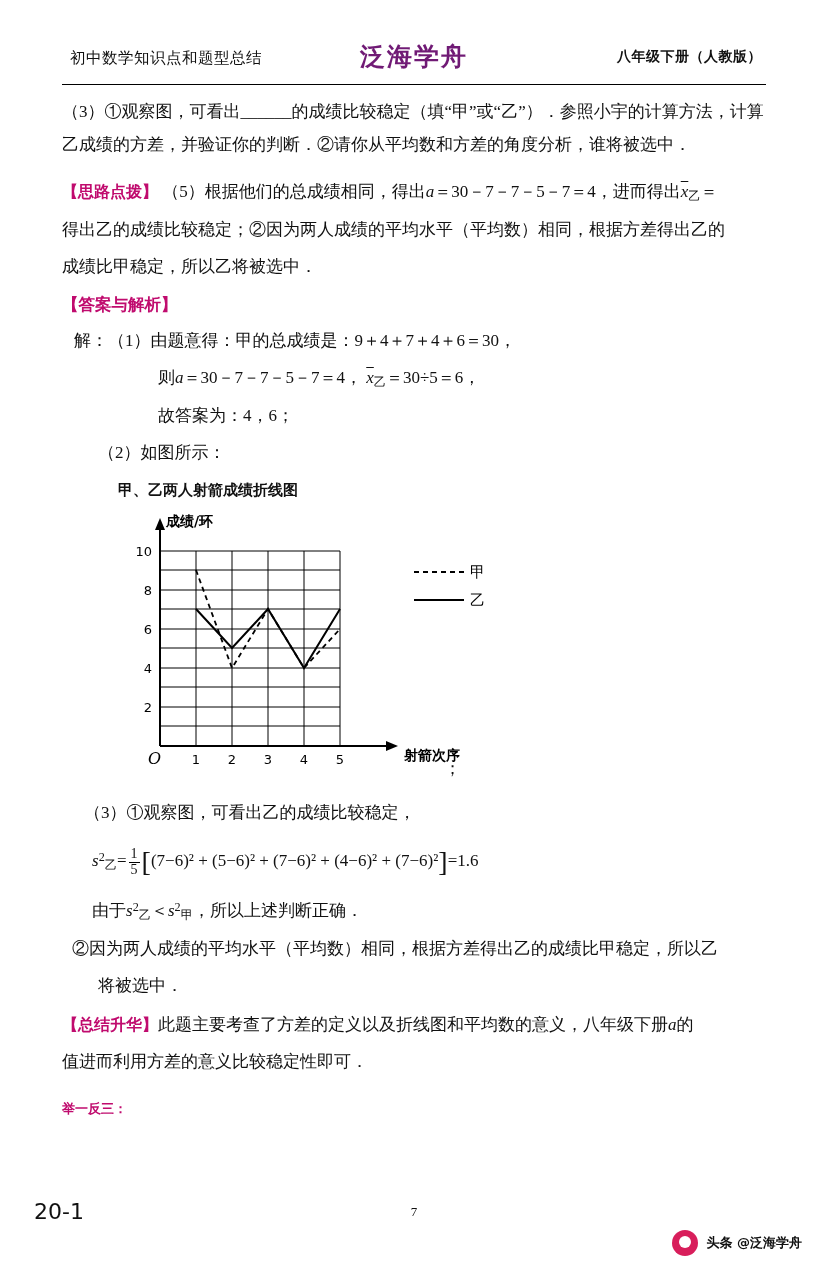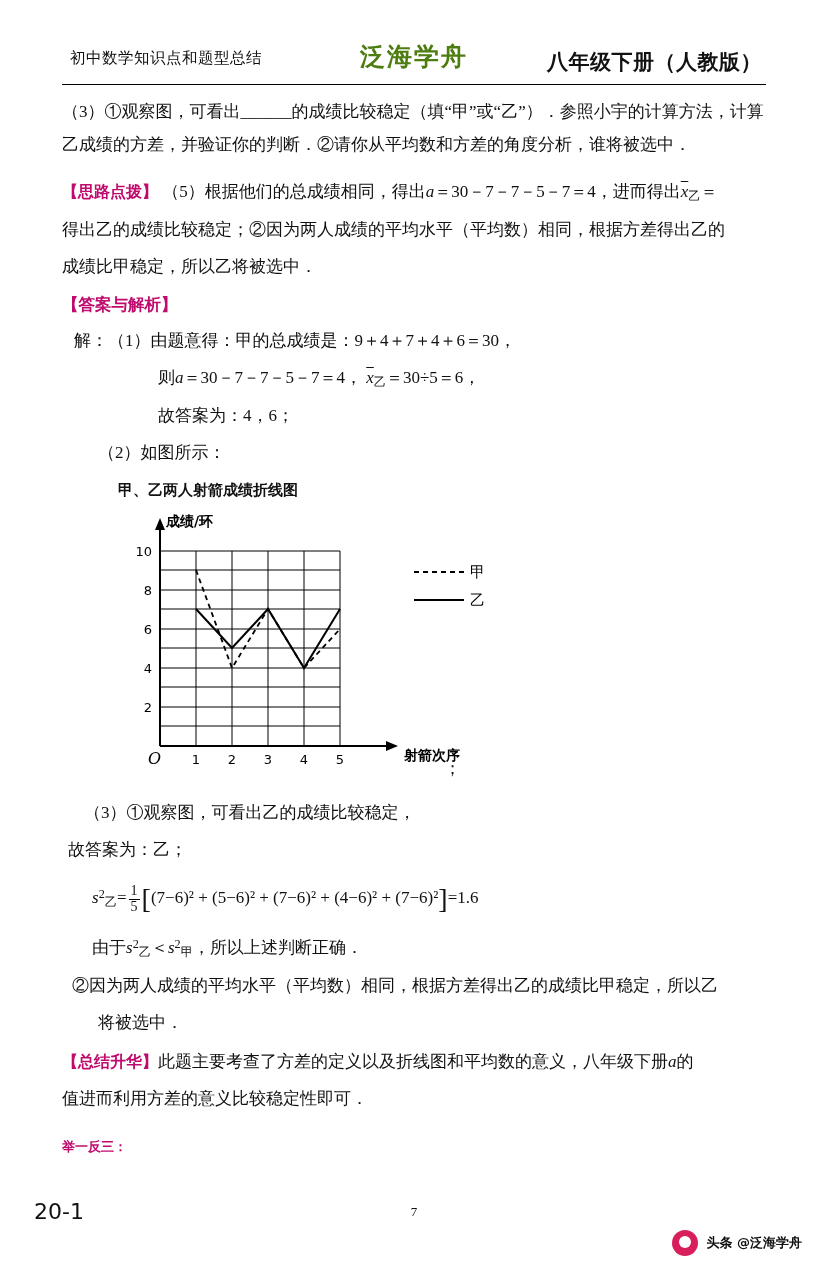--- a/index.html
+++ b/index.html
@@ -25,29 +25,29 @@
   .hdr-left{
     position:absolute;left:8px;top:10px;
     font-size:15.5px;
     font-family:Liberation Serif, serif;
     letter-spacing:.5px;
   }
   .hdr-center{
     position:absolute;left:50%;top:2px;
     transform:translateX(-50%);
     font-size:25px;
-    color:#4d7c0f;
+    color:#701a75;
     font-family:"DejaVu Serif", serif;
     font-weight:bold;
     letter-spacing:2px;
     white-space:nowrap;
   }
   .hdr-right{
     position:absolute;right:4px;top:10px;
-    font-size:21px;
+    font-size:14px;
     font-family:Liberation Sans, sans-serif;
     font-weight:bold;
     letter-spacing:.5px;
     text-align:center;
   }
   .rule{
     border-top:1.6px solid #000;
     margin-top:2px;
   }
   
@@ -232,21 +232,20 @@
 
         <line x1="306" y1="60" x2="356" y2="60" stroke="#000" stroke-width="1.8" stroke-dasharray="5,4"></line>
         <text x="362" y="65" font-size="15" font-family="DejaVu Sans, sans-serif">甲</text>
         <line x1="306" y1="88" x2="356" y2="88" stroke="#000" stroke-width="2"></line>
         <text x="362" y="93" font-size="15" font-family="DejaVu Sans, sans-serif">乙</text>
       </svg>
       <div style="position:absolute;left:336px;top:240px;font-size:17px;">；</div>
     </div>
 
     <p class="p-block" style="padding-left:22px;margin-top:-6px;">（3）①观察图，可看出乙的成绩比较稳定，</p>
-    <p class="p-block" style="padding-left:6px;">故答案为：乙；</p>
 
     <div class="formula">
       <span class="mono-i">s</span><span class="sup">2</span><span class="sub">乙</span><span>=</span><span class="frac"><span class="num">1</span><span class="den">5</span></span><span class="bigbrk">[</span><span>(7−6)² + (5−6)² + (7−6)² + (4−6)² + (7−6)²</span><span class="bigbrk">]</span><span>=1.6</span>
     </div>
 
     <p class="p-block" style="padding-left:30px;">
       <span>由于</span><span class="mono-i">s</span><span class="sup">2</span><span class="sub">乙</span><span>＜</span><span class="mono-i">s</span><span class="sup">2</span><span class="sub">甲</span><span>，所以上述判断正确．</span>
     </p>
 
     <p class="p-block" style="padding-left:10px;">②因为两人成绩的平均水平（平均数）相同，根据方差得出乙的成绩比甲稳定，所以乙</p>

